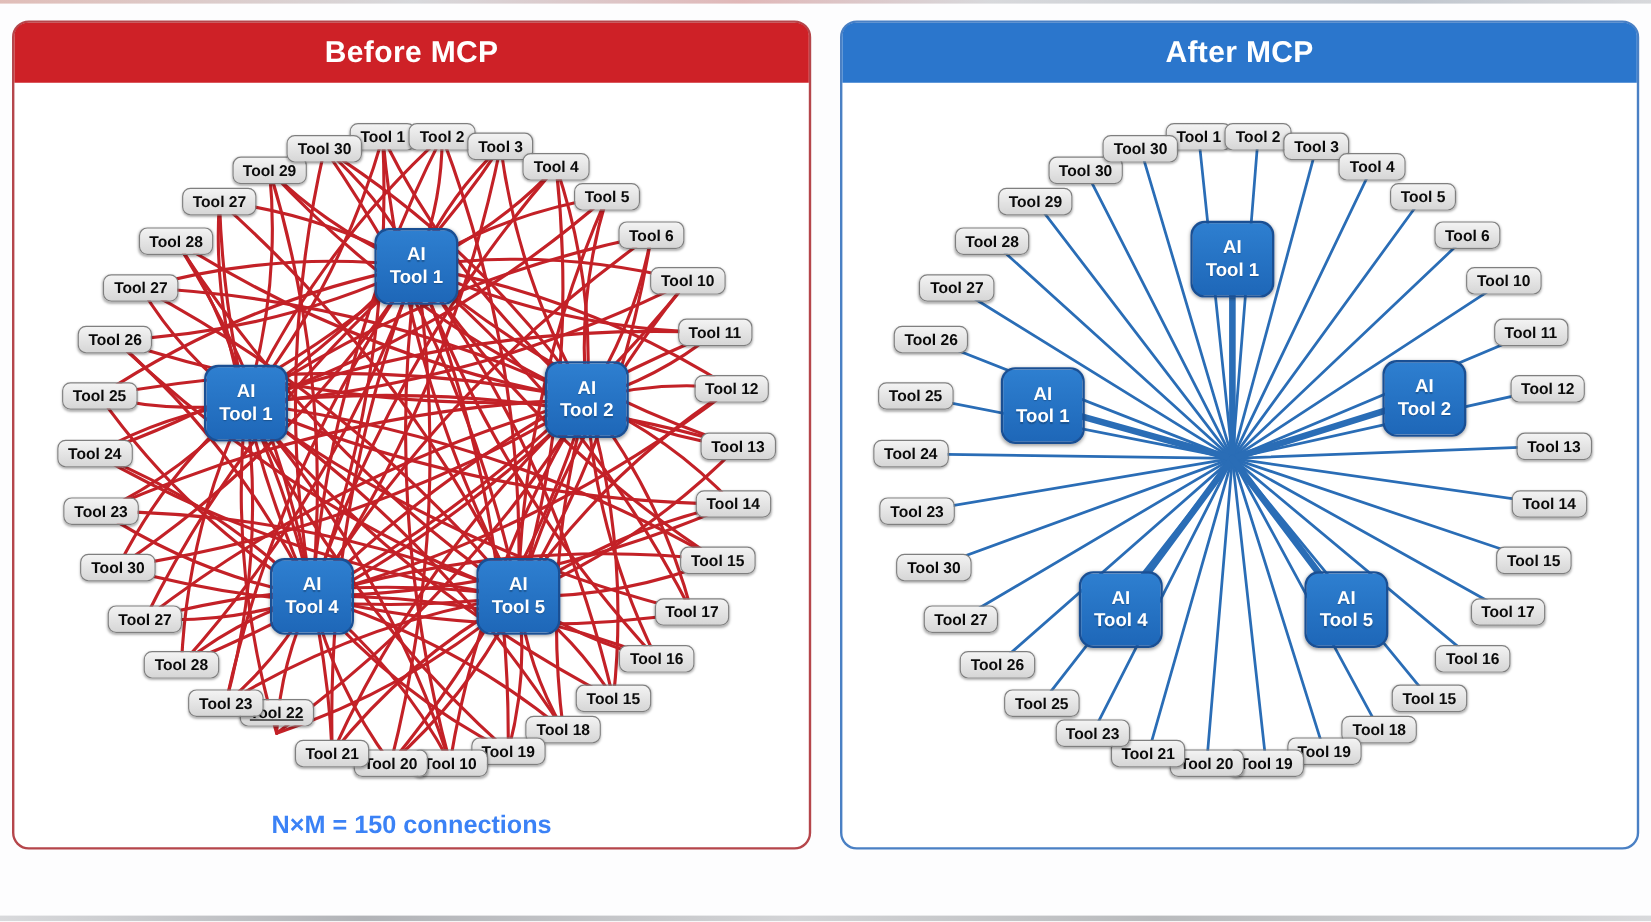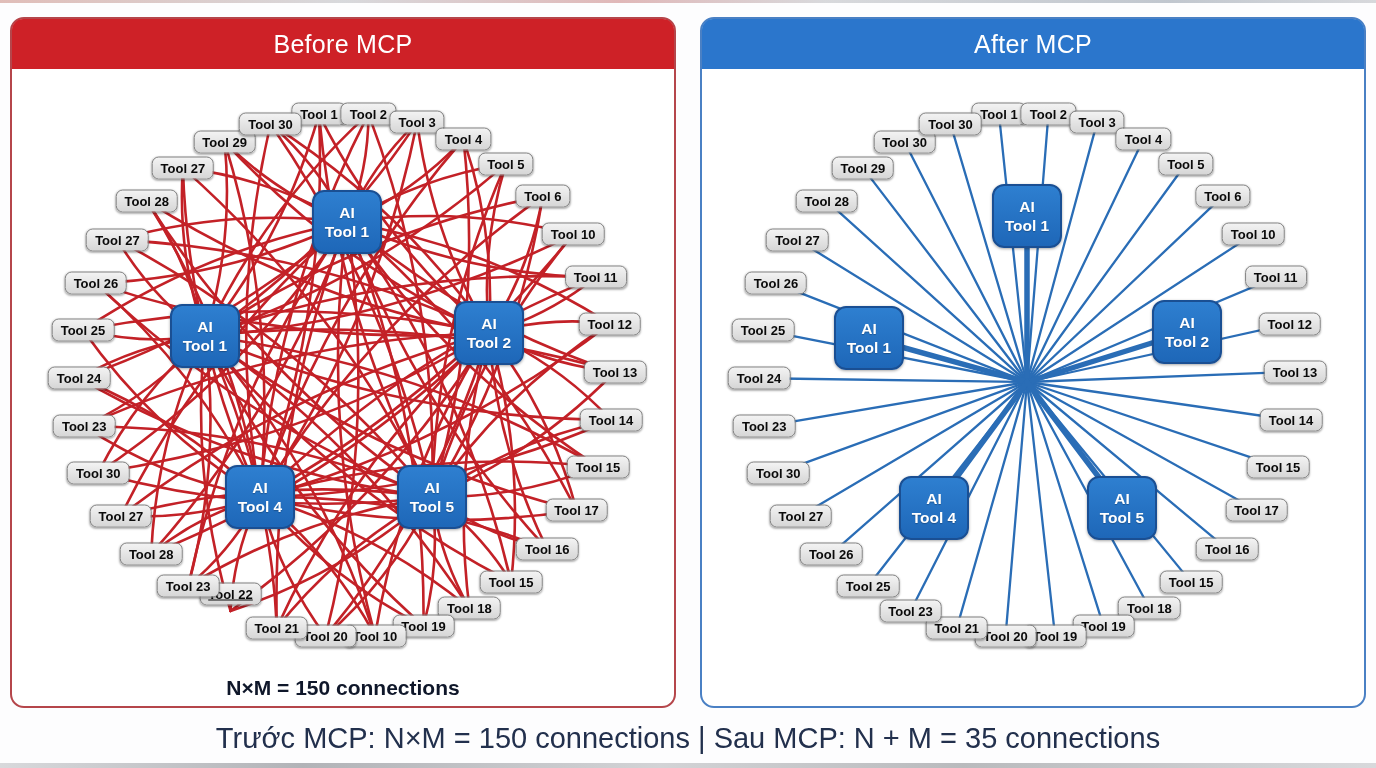--- a/index.html
+++ b/index.html
@@ -7,40 +7,40 @@
         font-family:"Liberation Sans",sans-serif;}
   .edge-strip-top{position:absolute;left:0;top:0;width:100%;height:3px;
         background:linear-gradient(90deg,#c9897f,#b9bbc0 25%,#c97f7f 45%,#b9bbc0 60%,#8f9aa8 85%,#b9bbc0);opacity:.55;}
   .edge-strip-bottom{position:absolute;left:0;bottom:0;width:100%;height:5px;
         background:linear-gradient(90deg,#cfd0d3,#9fa1a6 22%,#c8c9cc 48%,#a8aaad 70%,#cfd0d3);opacity:.8;}
   .panel{position:absolute;top:17px;width:666px;height:691px;background:#fff;
         border:2px solid #999;border-radius:14px;box-sizing:border-box;}
   #panel-before{left:10px;}
   #panel-after{left:700px;}
   .panel-header{height:50px;display:flex;align-items:center;justify-content:center;
-        border-radius:11px 11px 0 0;color:#fff;font-size:25px;font-weight:400;letter-spacing:.3px;}
+        border-radius:11px 11px 0 0;color:#fff;font-size:25px;font-weight:700;letter-spacing:.3px;}
   svg.net{position:absolute;left:0;top:0;}
   .nodes{position:absolute;inset:0;padding-left:42px;}
   .chip{position:absolute;transform:translate(-50%,-50%);white-space:nowrap;
         font-size:13px;font-weight:600;color:#0a0a0a;padding:3px 8px;border-radius:7px;
         border:1.5px solid #7f7f7f;background:linear-gradient(180deg,#f3f3f3,#d6d6d6);
         box-shadow:0 1px 2px rgba(0,0,0,.30);}
   .ai-box{position:absolute;transform:translate(-50%,-50%);width:66px;height:60px;
         border-radius:12px;border:2.5px solid #1a4f93;
         background:linear-gradient(180deg,#2e7fd0,#1e67b8);
         display:flex;flex-direction:column;align-items:center;justify-content:center;
         color:#fff;font-weight:700;font-size:15.5px;line-height:1.25;
         box-shadow:0 1px 3px rgba(0,0,0,.35);text-shadow:0 1px 1px rgba(0,0,0,.25);}
   .hub{position:absolute;transform:translate(-50%,-50%);width:88px;height:88px;border-radius:50%;
         border:3px solid #1d3a63;background:linear-gradient(180deg,#eef4fc,#d7e6f7);
         display:flex;flex-direction:column;align-items:center;justify-content:center;
         font-weight:700;font-size:16px;color:#0a0a0a;line-height:1.2;
         box-shadow:0 1px 3px rgba(0,0,0,.30);}
   .panel-caption{position:absolute;left:0;right:0;bottom:6px;text-align:center;
-        font-size:21px;font-weight:700;color:#0f172a;}
+        font-size:21px;font-weight:700;color:#3b82f6;}
   .footer-caption{position:absolute;left:0;top:722px;width:100%;text-align:center;
         font-size:29px;font-weight:500;color:#22304d;}
 </style>
 </head>
 <body>
 
 <div class="page">
   <div class="edge-strip-top"></div>
 
   <section class="panel" id="panel-before" style="border-color: rgb(181, 70, 75);">
@@ -340,15 +340,14 @@
           <span>AI</span>
           <span>Tool 4</span>
         </div>
         <div class="ai-box" style="left: 420px; top: 489px; border-color: rgb(26, 79, 147);">
           <span>AI</span>
           <span>Tool 5</span>
         </div>
       </div>
   </section>
 
-  <div class="footer-caption" style="color: rgb(34, 48, 77);">Trước MCP: N×M = 150 connections | Sau MCP: N + M = 35 connections</div>
   <div class="edge-strip-bottom"></div>
 </div>
 
 </body></html>

